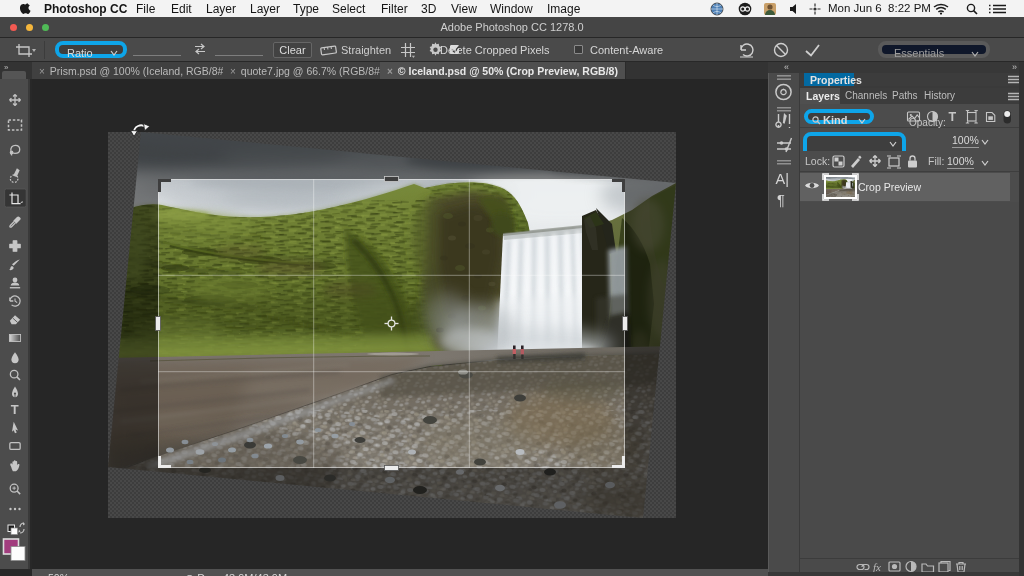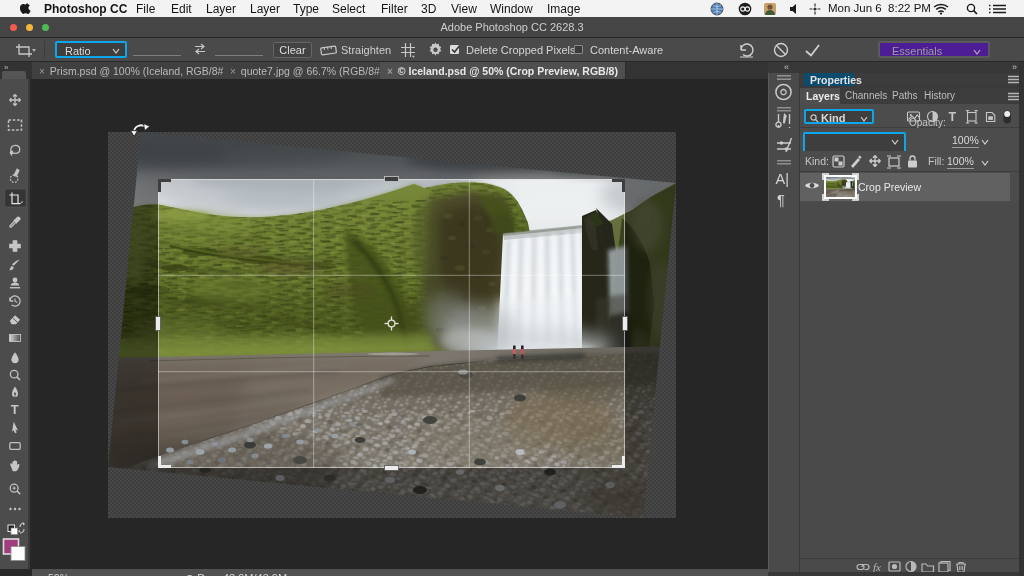--- a/index.html
+++ b/index.html
@@ -18,21 +18,21 @@
 #titlebar { position:absolute; left:0; top:17px; width:1024px; height:21px;
   background:#454545; border-bottom:1px solid #272727; }
 .tl { position:absolute; top:7px; width:7px; height:7px; border-radius:50%; }
 #titlebar .t { position:absolute; top:4px; width:100%; text-align:center;
   color:#cfcfcf; font-size:11px; }
 
 
 #optbar { position:absolute; left:0; top:38px; width:1024px; height:24px;
   background:#4a4a4a; border-bottom:1px solid #282828; color:#d6d6d6; font-size:11px; }
 #optbar .sep { position:absolute; top:3px; height:18px; width:1px; background:#3c3c3c; }
-.dd { position:absolute; background:#3e3e3e; border:2px solid #0ea5e9; border-radius:2px;
+.dd { position:absolute; background:#3e3e3e; border:4px solid #0ea5e9; border-radius:8px;
   color:#dadada; font-size:11px; }
 .uline { position:absolute; height:1px; background:#7e7e7e; }
 .btn { position:absolute; background:#424242; border:1px solid #666;
   border-radius:2px; color:#dcdcdc; font-size:11px; text-align:center; }
 .cb { position:absolute; width:9px; height:9px; background:#3a3a3a;
   border:1px solid #8a8a8a; border-radius:1px; }
 #optbar .lbl { position:absolute; top:6px; white-space:nowrap; }
 
 
 #tabbar { position:absolute; left:0; top:62px; width:1024px; height:17px; background:#333333; }
@@ -100,21 +100,21 @@
     <circle cx="38" cy="5" r="3.6" fill="none" stroke="#1a1a1a" stroke-width="1.4"></circle>
     <path d="M40.6,7.6 L44,11" stroke="#1a1a1a" stroke-width="1.6"></path>
     <path d="M60,2.5 h13 M60,6 h13 M60,9.5 h13 M56,2.5 h1.5 M56,6 h1.5 M56,9.5 h1.5" stroke="#1a1a1a" stroke-width="1.3"></path>
   </svg>
 </div>
 
 <div id="titlebar">
   <div class="tl" style="left:10px;background:#f25a52;"></div>
   <div class="tl" style="left:26px;background:#f5b63c;"></div>
   <div class="tl" style="left:42px;background:#50ba57;"></div>
-  <div class="t">Adobe Photoshop CC 2628.3</div>
+  <div class="t">Adobe Photoshop CC 1278.0</div>
 </div>
 
 <div id="optbar">
   <svg class="abs" style="left:15px;top:5px" width="22" height="15" viewBox="0 0 22 15">
     <path d="M4,1 v3 h10 v10 M1,4 h3 M14,11 h-10 v-10 M14,11 h3" stroke="#c8c8c8" stroke-width="1.3" fill="none"></path>
     <path d="M19,6 l2,3 h-4 z" fill="#b0b0b0" transform="rotate(180 19 7.5)"></path>
   </svg>
   <div class="sep" style="left:44px;"></div>
   <div class="dd" style="left:55px;top:3px;width:72px;height:17px;padding:2px 0 0 8px;">Ratio
     <svg class="abs" style="right:5px;top:5px" width="8" height="6">
@@ -140,31 +140,31 @@
     <path d="M13,14 l1.6,2.2 h-3.2 z" fill="#b0b0b0" transform="rotate(180 13.2 15)"></path>
   </svg>
   <svg class="abs" style="left:428px;top:4px" width="15" height="15" viewBox="0 0 15 15">
     <path d="M7.5,1 L8.6,3.4 L11.2,2.8 L11.6,5.4 L14,6.4 L12.6,8.6 L14,10.8 L11.6,11.8 L11.2,14.4 L8.6,13.8 L7.5,16 L6.4,13.8 L3.8,14.4 L3.4,11.8 L1,10.8 L2.4,8.6 L1,6.4 L3.4,5.4 L3.8,2.8 L6.4,3.4 Z" fill="#c8c8c8" transform="scale(0.9) translate(0.8,-0.8)"></path>
     <circle cx="7.5" cy="7.8" r="2.2" fill="#4a4a4a"></circle>
   </svg>
   <div class="cb" style="left:450px;top:7px;background:#dcdcdc;border-color:#dcdcdc;"></div>
   <svg class="abs" style="left:450px;top:6px" width="11" height="11">
         <path d="M2,5.5 L4.5,8 L9,2.5" stroke="#333" stroke-width="1.6" fill="none"></path>
       </svg>
-  <span class="lbl" style="left:466px;">Delete Cropped Pixels</span>
+  <span class="lbl" style="left:440px;">Delete Cropped Pixels</span>
   <div class="cb" style="left:574px;top:7px;"></div>
   <span class="lbl" style="left:590px;">Content-Aware</span>
   <svg class="abs" style="left:738px;top:4px" width="90" height="16" viewBox="0 0 90 16">
     <path d="M3,8 a6,6 0 1 1 2,4.5 M3,8 v-5 M3,8 h5" stroke="#cfcfcf" stroke-width="1.4" fill="none"></path>
     <path d="M2,15 h13" stroke="#cfcfcf" stroke-width="1"></path>
     <circle cx="43" cy="8" r="6.5" fill="none" stroke="#cfcfcf" stroke-width="1.4"></circle>
     <path d="M38.5,3.5 L47.5,12.5" stroke="#cfcfcf" stroke-width="1.4"></path>
     <path d="M68,9 L73,13.5 L81,3" stroke="#cfcfcf" stroke-width="1.8" fill="none"></path>
   </svg>
-  <div class="dd" style="left:878px;top:3px;width:112px;height:17px;padding:2px 0 0 12px;background:#4c1d95;border-color:#5a5a5a;color:#9e9e9e;">Essentials
+  <div class="dd" style="left:878px;top:3px;width:112px;height:17px;padding:2px 0 0 12px;background:#0f172a;border-color:#5a5a5a;color:#9e9e9e;">Essentials
     <svg class="abs" style="right:7px;top:6px" width="8" height="6">
           <path d="M1,1 L4,5 L7,1" stroke="#b0b0b0" stroke-width="1.2" fill="none"></path>
         </svg>
   </div>
 </div>
 
 <div id="tabbar">
   <span class="abs" style="left:4px;top:1px;color:#b9b9b9;font-size:8px;">»</span>
   <div class="abs" style="left:2px;top:9px;width:24px;height:8px;background:#555555;border-radius:2px 2px 0 0;"></div>
   <div class="dtab" style="left:32px;"><span class="x">×</span>Prism.psd @ 100% (Iceland, RGB/8#)</div>
@@ -744,21 +744,21 @@
     </g>
     <g fill="#909090">
       <rect x="9" y="87" width="14" height="1.5"></rect>
           <rect x="9" y="90" width="14" height="1.5"></rect>
     </g>
     <text x="7.5" y="111" font-size="14.5" fill="#d4d4d4" font-family="Liberation Sans">A|</text>
     <text x="9" y="132" font-size="14.5" fill="#d4d4d4" font-family="Liberation Sans">¶</text>
   </svg>
 
   <div class="abs" style="left:32px;top:11px;width:224px;height:13px;background:#3c3c3c;"></div>
-  <div class="abs" style="left:36px;top:11px;width:50px;height:13px;background:#0c4a6e;color:#e2e2e2;font-size:10.5px;font-weight:bold;padding:1px 0 0 6px;">Properties</div>
+  <div class="abs" style="left:36px;top:11px;width:50px;height:13px;background:#0369a1;color:#e2e2e2;font-size:10.5px;font-weight:bold;padding:1px 0 0 6px;">Properties</div>
   <svg class="abs" style="left:240px;top:13px" width="11" height="9">
         <path d="M0,1.5 h11 M0,4.5 h11 M0,7.5 h11" stroke="#b5b5b5" stroke-width="1.4"></path>
       </svg>
 
   <div class="abs" style="left:32px;top:26px;width:224px;height:16px;background:#3c3c3c;"></div>
   <div class="abs" style="left:32px;top:26px;width:40px;height:16px;background:#4f4f4f;color:#ececec;font-size:10.5px;font-weight:bold;padding:2px 0 0 6px;">Layers</div>
   <span class="abs" style="left:77px;top:28px;color:#bdbdbd;font-size:10px;">Channels</span>
   <span class="abs" style="left:124px;top:28px;color:#bdbdbd;font-size:10px;">Paths</span>
   <span class="abs" style="left:156px;top:28px;color:#bdbdbd;font-size:10px;">History</span>
   <svg class="abs" style="left:240px;top:30px" width="11" height="9">
@@ -804,21 +804,21 @@
           <path d="M1,1 L4,5 L7,1" stroke="#cfcfcf" stroke-width="1.2" fill="none"></path>
         </svg>
   </div>
   <span class="abs" style="left:141px;top:55px;color:#c6c6c6;font-size:10px;">Opacity:</span>
   <span class="abs" style="left:184px;top:72px;color:#dadada;font-size:10.5px;border-bottom:1px solid #9a9a9a;padding-bottom:1px;">100%</span>
   <svg class="abs" style="left:213px;top:77px" width="8" height="6">
         <path d="M1,1 L4,5 L7,1" stroke="#cfcfcf" stroke-width="1.2" fill="none"></path>
       </svg>
 
   <div class="abs" style="left:32px;top:89px;width:224px;height:21px;background:#4c4c4c;border-bottom:1px solid #3e3e3e;"></div>
-  <span class="abs" style="left:37px;top:93px;color:#c6c6c6;font-size:10.5px;">Kind:</span>
+  <span class="abs" style="left:37px;top:93px;color:#c6c6c6;font-size:10.5px;">Lock:</span>
   <svg class="abs" style="left:64px;top:91px" width="115" height="17" viewBox="0 0 115 17">
     <g>
       <rect x="1" y="3" width="11" height="11" rx="1.5" fill="none" stroke="#cdcdcd" stroke-width="1.2"></rect>
       <rect x="2.5" y="4.5" width="4" height="4" fill="#cdcdcd"></rect>
           <rect x="6.5" y="8.5" width="4" height="4" fill="#cdcdcd"></rect>
     </g>
     <path d="M19,13 l7,-8 2,2 -7,8 z M26,4 l2,-1.5 1.5,2 -1.5,1.5 z" fill="#cdcdcd"></path>
     <g stroke="#cdcdcd" stroke-width="1.3" fill="none">
       <path d="M43,2.5 v11 M37.5,8 h11 M43,2.5 l-2,2.2 M43,2.5 l2,2.2 M43,13.5 l-2,-2.2 M43,13.5 l2,-2.2 M37.5,8 l2.2,-2 M37.5,8 l2.2,2 M48.5,8 l-2.2,-2 M48.5,8 l-2.2,2"></path>
     </g>

